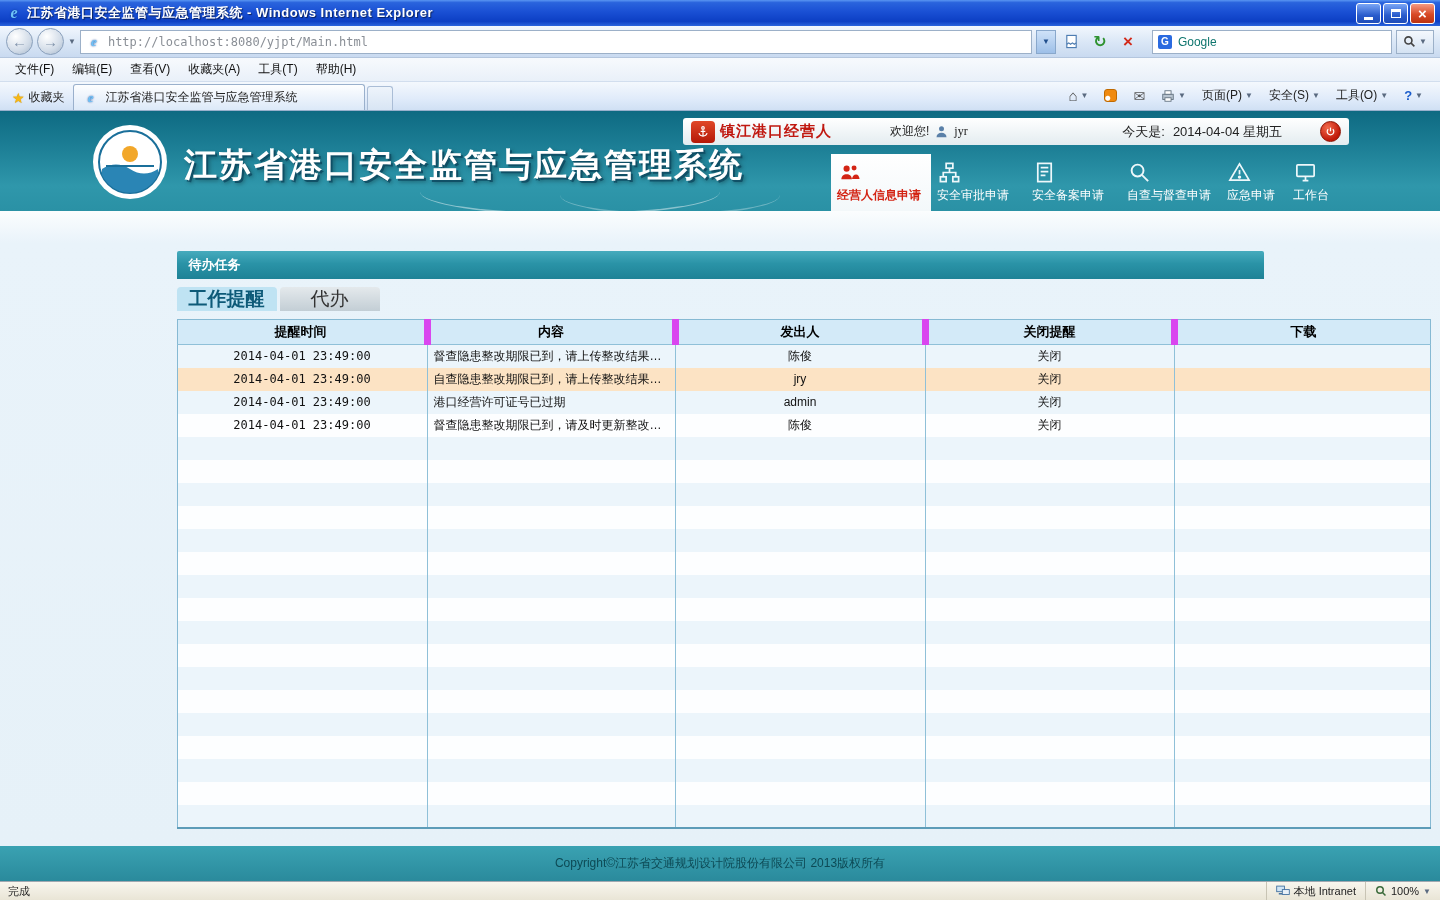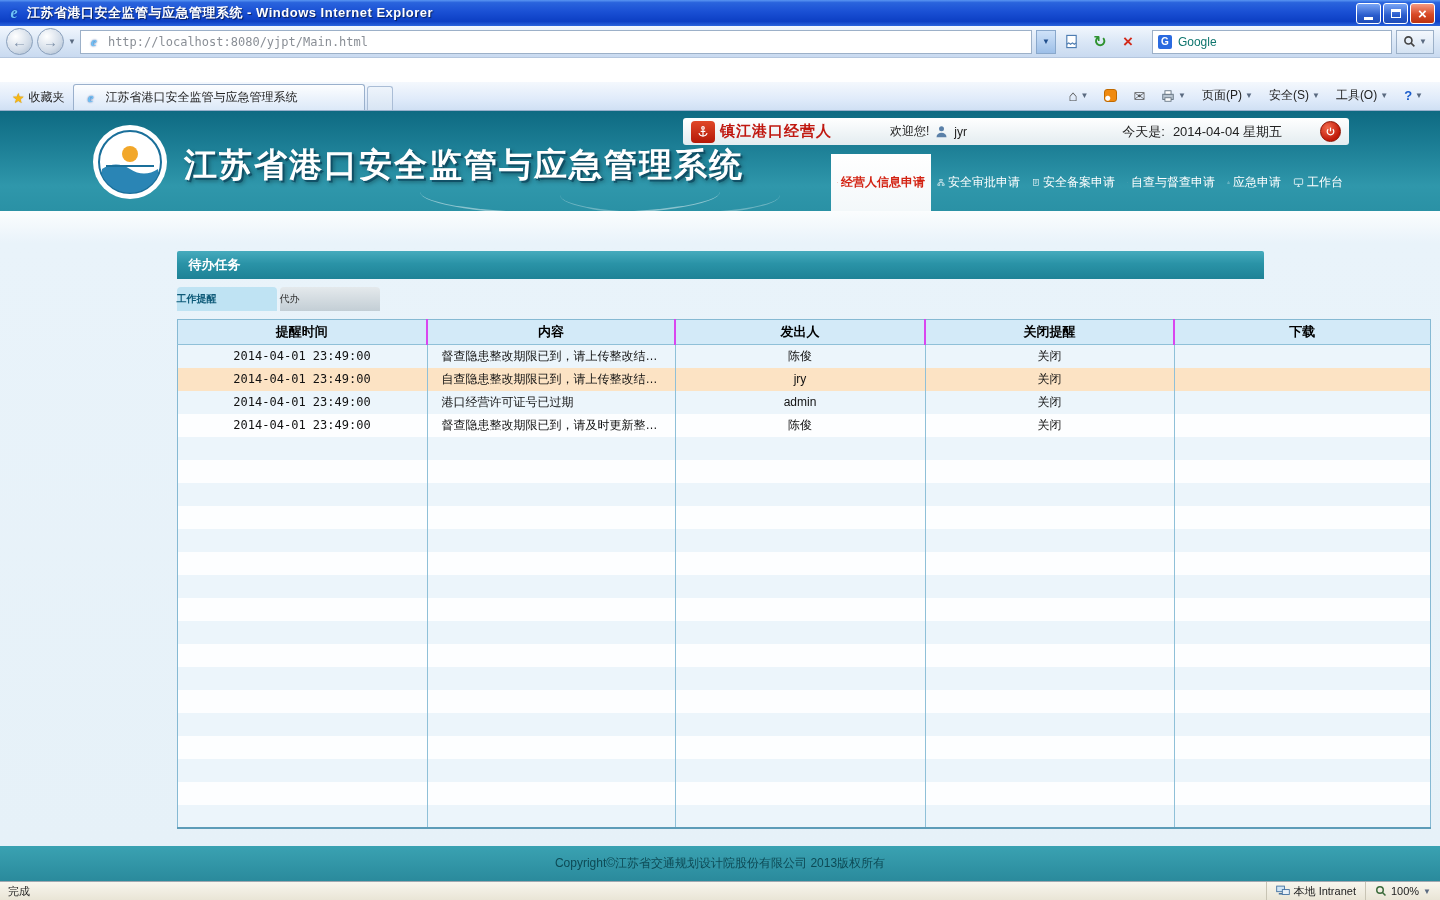--- a/index.html
+++ b/index.html
@@ -97,62 +97,62 @@
 
   
   .user-strip { position:absolute; top:7px; right:91px; width:666px; height:27px;
     background:linear-gradient(180deg,#ffffff,#e3ecf0); border-radius:3px;
     display:flex; align-items:center; padding:0 8px; font-size:12px; color:#222; }
   .org-badge { display:flex; align-items:center; gap:5px; }
   .badge-anchor { width:24px; height:22px; border-radius:4px;
     background:linear-gradient(180deg,#e04828,#b41808); display:flex; align-items:center; justify-content:center; }
   .org-badge .badge-text { color:#c01810; font-weight:bold; font-size:15px; letter-spacing:1px; }
   .welcome-group { display:flex; align-items:center; gap:5px; margin-left:58px; }
-  .mono { font-family:Liberation Sans, sans-serif; }
+  .mono { font-family:Liberation Serif, serif; }
   .date-group { margin-left:auto; display:flex; align-items:center; gap:8px; font-size:13px; }
   .logout-btn { margin-left:38px; width:21px; height:21px; border-radius:50%;
     background:radial-gradient(circle at 35% 30%,#f26a4c,#c01808 70%); border:1px solid #8a1000;
     display:flex; align-items:center; justify-content:center; cursor:pointer; }
 
   
   .nav-tabs { position:absolute; right:91px; bottom:0; height:57px; display:flex; }
-  .nav-tab { display:flex; align-items:center; justify-content:center;
-    gap:3px; color:#fff; cursor:pointer; padding:16px 6px; }
+  .nav-tab { display:flex; flex-direction:column; justify-content:center;
+    gap:3px; color:#fff; cursor:pointer; padding:7px 6px; }
   .nav-tab .nav-label { font-size:12px; white-space:nowrap; }
   .nav-tab svg { width:25px; height:25px; display:block; color:#eef8fb; }
   .nav-tab.active { background:linear-gradient(180deg,#ffffff,#f3f8fa); color:#d32414; }
   .nav-tab.active svg { color:#d32414; }
   .nav-tab.active .nav-label { font-weight:bold; }
   .w100 { width:100px; } .w95 { width:95px; } .w65 { width:66px; } .w62 { width:62px; }
 
   
   .content { flex:1 1 auto; background:linear-gradient(180deg,#fbfdfe 0%,#e9f3fa 32px,#e6f1f8 100%);
     overflow:hidden; }
   .panel { width:1087px; margin:40px auto 0; }
   .panel-header { height:28px; line-height:28px; padding-left:12px; font-size:13px; font-weight:bold;
     color:#fff; background:linear-gradient(180deg,#46abbd,#2a93a7 45%,#1e8296); border-radius:2px 2px 0 0; }
   .panel-tabs { margin-top:8px; display:flex; gap:3px; }
-  .ptab { width:100px; height:24px; line-height:24px; text-align:left; font-size:10px;
+  .ptab { width:100px; height:24px; line-height:24px; text-align:center; font-size:19px;
     border-radius:4px 4px 0 0; cursor:pointer; }
   .ptab.active { background:#bfe3f3; color:#0d5a78; font-weight:bold; }
   .ptab.inactive { background:linear-gradient(180deg,#e4e9ec,#c3ced5); color:#333; }
 
   table.task-table { margin-top:8px; width:1253px; border-collapse:collapse; table-layout:fixed;
     border:1px solid #86b9d3; border-bottom:2px solid #5d9cb8; background:#fff; }
   .task-table thead th { background:#d3eaf8; height:25px; font-size:13px; font-weight:bold; color:#000;
-    border-right:2px solid #d946ef; border-bottom:1px solid #8fc0d8; }
+    border-right:7px solid #d946ef; border-bottom:1px solid #8fc0d8; }
   .task-table thead th:last-child { border-right:none; }
   .task-table tbody td { height:23px; font-size:12px; color:#111;
     border-right:1px solid #8fc0d8; overflow:hidden; white-space:nowrap; text-overflow:ellipsis; }
   .task-table tbody td:last-child { border-right:none; }
   .task-table tbody tr:nth-child(odd) { background:#ecf5fb; }
   .task-table tbody tr:nth-child(even) { background:#fdfeff; }
   .task-table tbody tr.hl { background:#fce3c4; }
   td.c0 { text-align:center; font-family:"DejaVu Sans Mono",monospace; font-size:12px; }
-  td.c1 { text-align:left; padding:0 14px; }
+  td.c1 { text-align:left; padding:0 6px; }
   td.c2 { text-align:center; }
   td.c3 { text-align:center; cursor:pointer; }
 
   
   .site-footer { flex:0 0 35px; background:linear-gradient(180deg,#3aa2b2,#2a8a9c);
     display:flex; align-items:center; justify-content:center; font-size:12px; color:#0d4a55; }
 
   
   .statusbar { position:absolute; left:0; bottom:0; width:1440px; height:19px;
     background:linear-gradient(180deg,#f8f6ee,#e9e5d6); border-top:1px solid #a0a8b0;
@@ -211,20 +211,28 @@
     </div>
     <div class="search-btn">
       <svg width="13" height="13" viewBox="0 0 24 24" fill="none" stroke="#444" stroke-width="3">
           <circle cx="10" cy="10" r="6.5"></circle>
           <path d="M15 15l6 6"></path>
         </svg>
       <span class="mini-arrow">▼</span>
     </div>
   </div>
 
+  <div class="menubar">
+    <span class="menu-item">文件(F)</span>
+    <span class="menu-item">编辑(E)</span>
+    <span class="menu-item">查看(V)</span>
+    <span class="menu-item">收藏夹(A)</span>
+    <span class="menu-item">工具(T)</span>
+    <span class="menu-item">帮助(H)</span>
+  </div>
 
   <div class="favbar">
     <div class="fav-btn">
       <span class="star-glyph">★</span>
       <span>收藏夹</span>
     </div>
     <div class="browser-tab">
       <span class="ie-e" style="font-size:13px">e</span>
       <span class="tab-label">江苏省港口安全监管与应急管理系统</span>
     </div>

